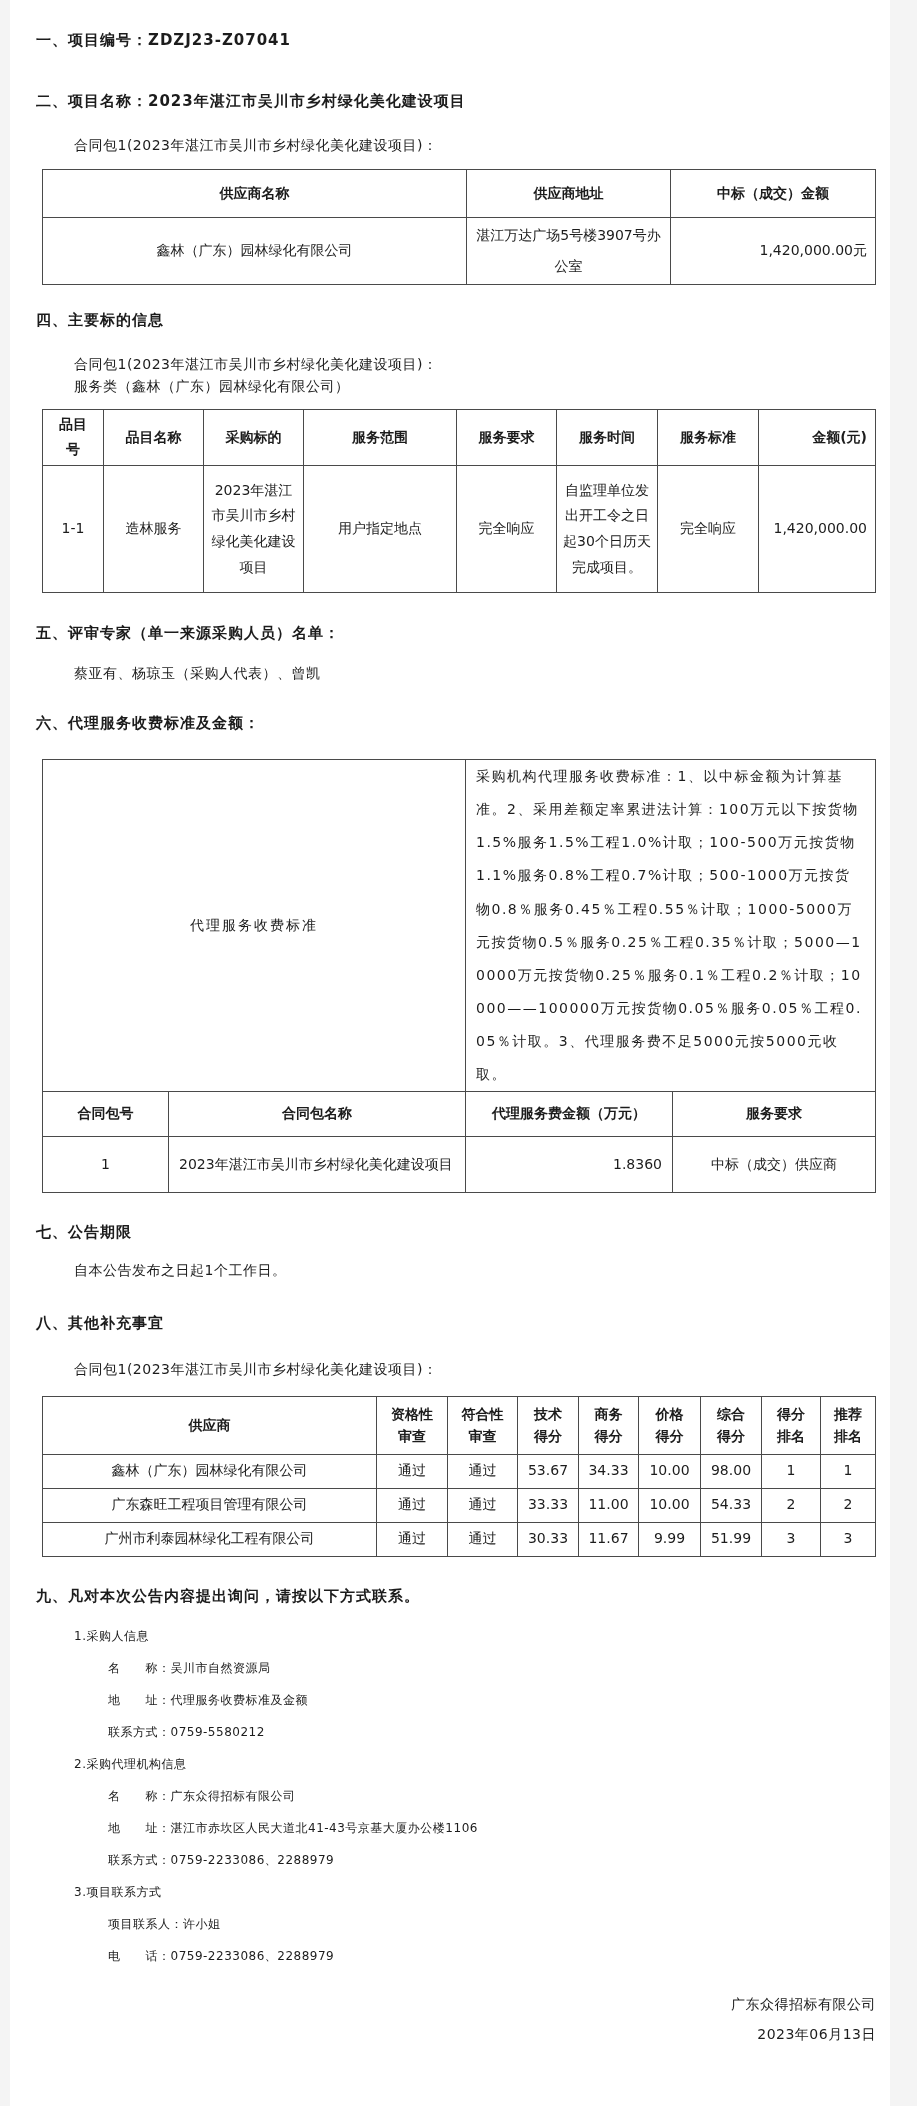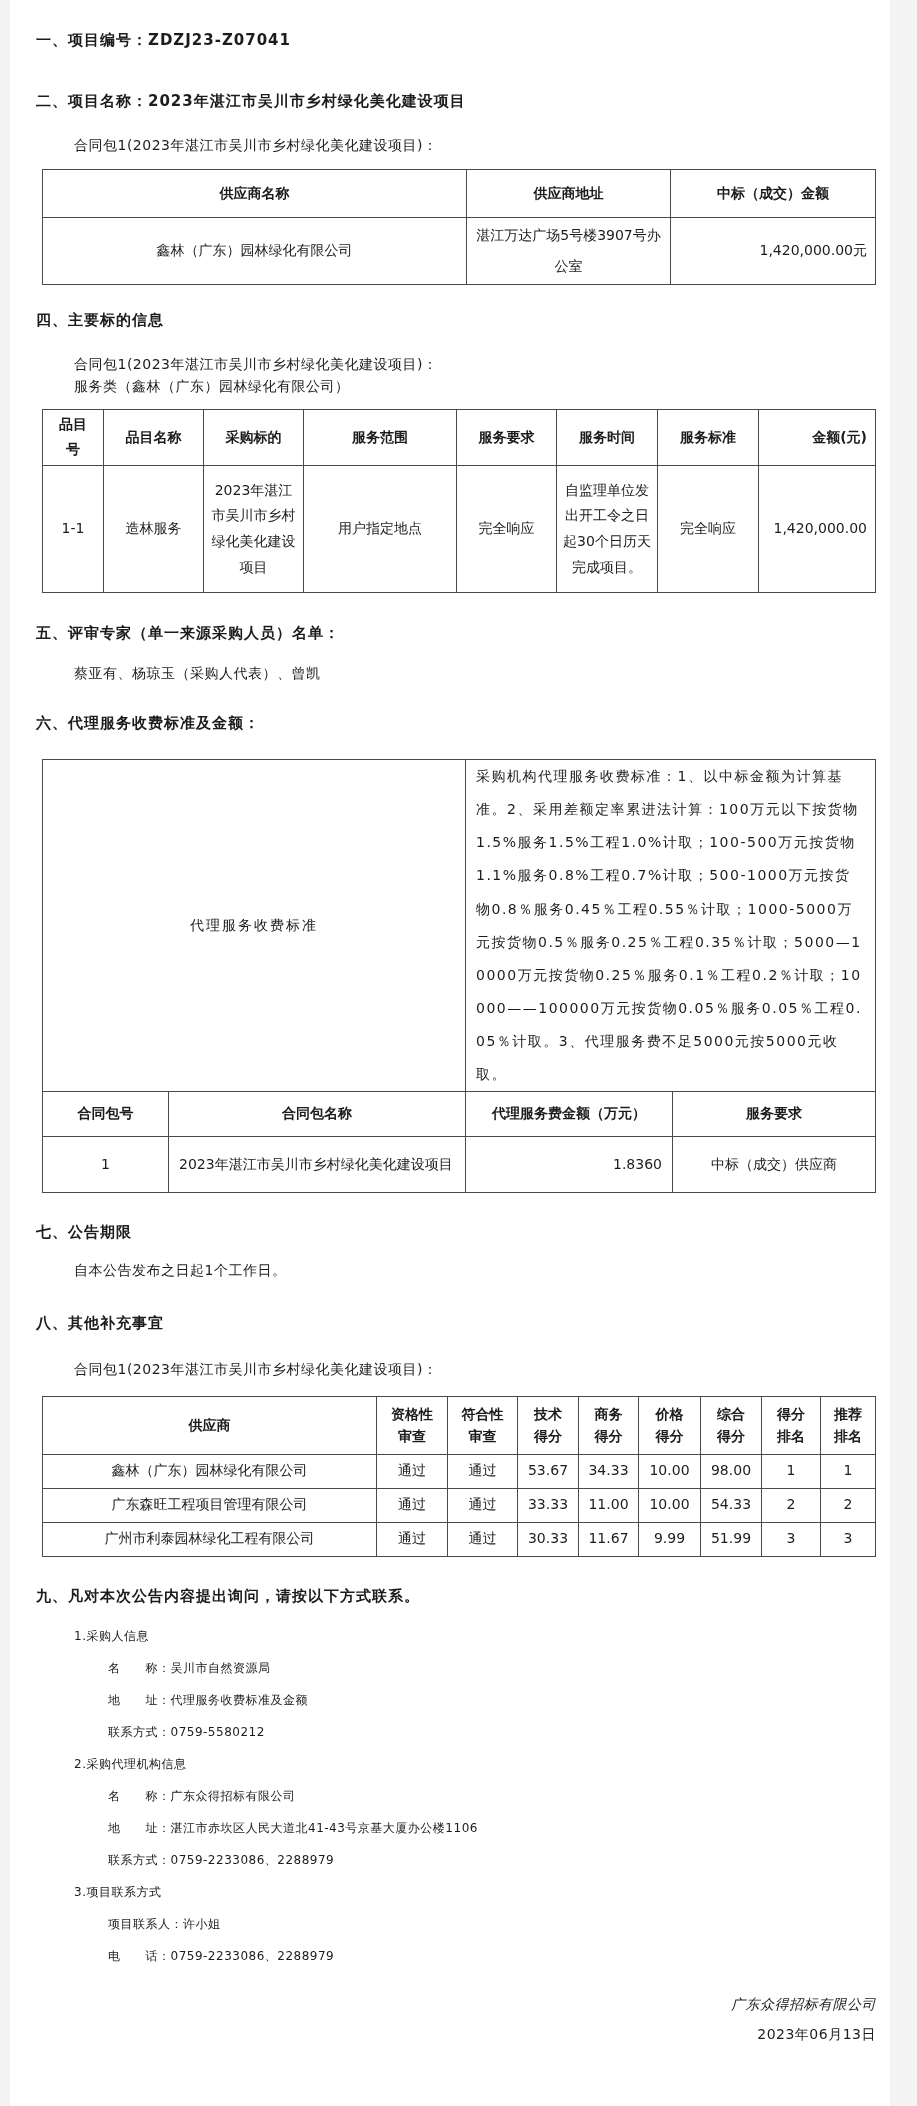--- a/index.html
+++ b/index.html
@@ -275,16 +275,16 @@
 
   <div class="contact-line">2.采购代理机构信息</div>
   <div class="contact-line indent">名　　称：广东众得招标有限公司</div>
   <div class="contact-line indent">地　　址：湛江市赤坎区人民大道北41-43号京基大厦办公楼1106</div>
   <div class="contact-line indent">联系方式：0759-2233086、2288979</div>
 
   <div class="contact-line">3.项目联系方式</div>
   <div class="contact-line indent">项目联系人：许小姐</div>
   <div class="contact-line indent">电　　话：0759-2233086、2288979</div>
 
-  <div class="footer-line" style="margin-top:28px;font-style:italic;">广东众得招标有限公司</div>
+  <div class="footer-line" style="margin-top:28px;">广东众得招标有限公司</div>
   <div class="footer-line" style="margin-top:10px;">2023年06月13日</div>
 
 </div>
 
 </body></html>

